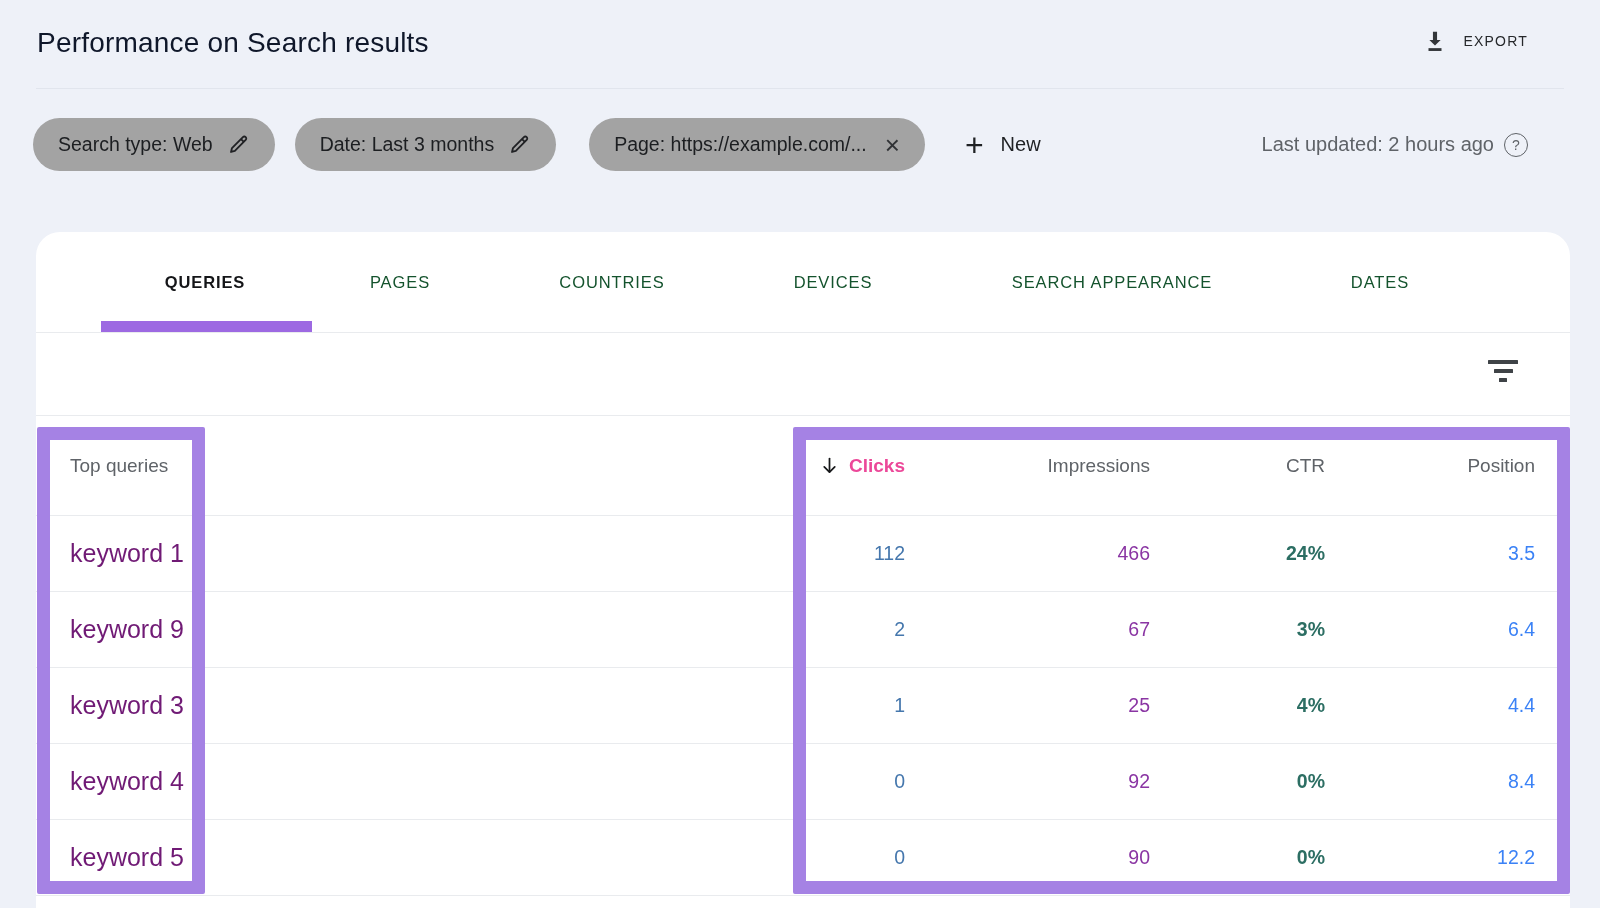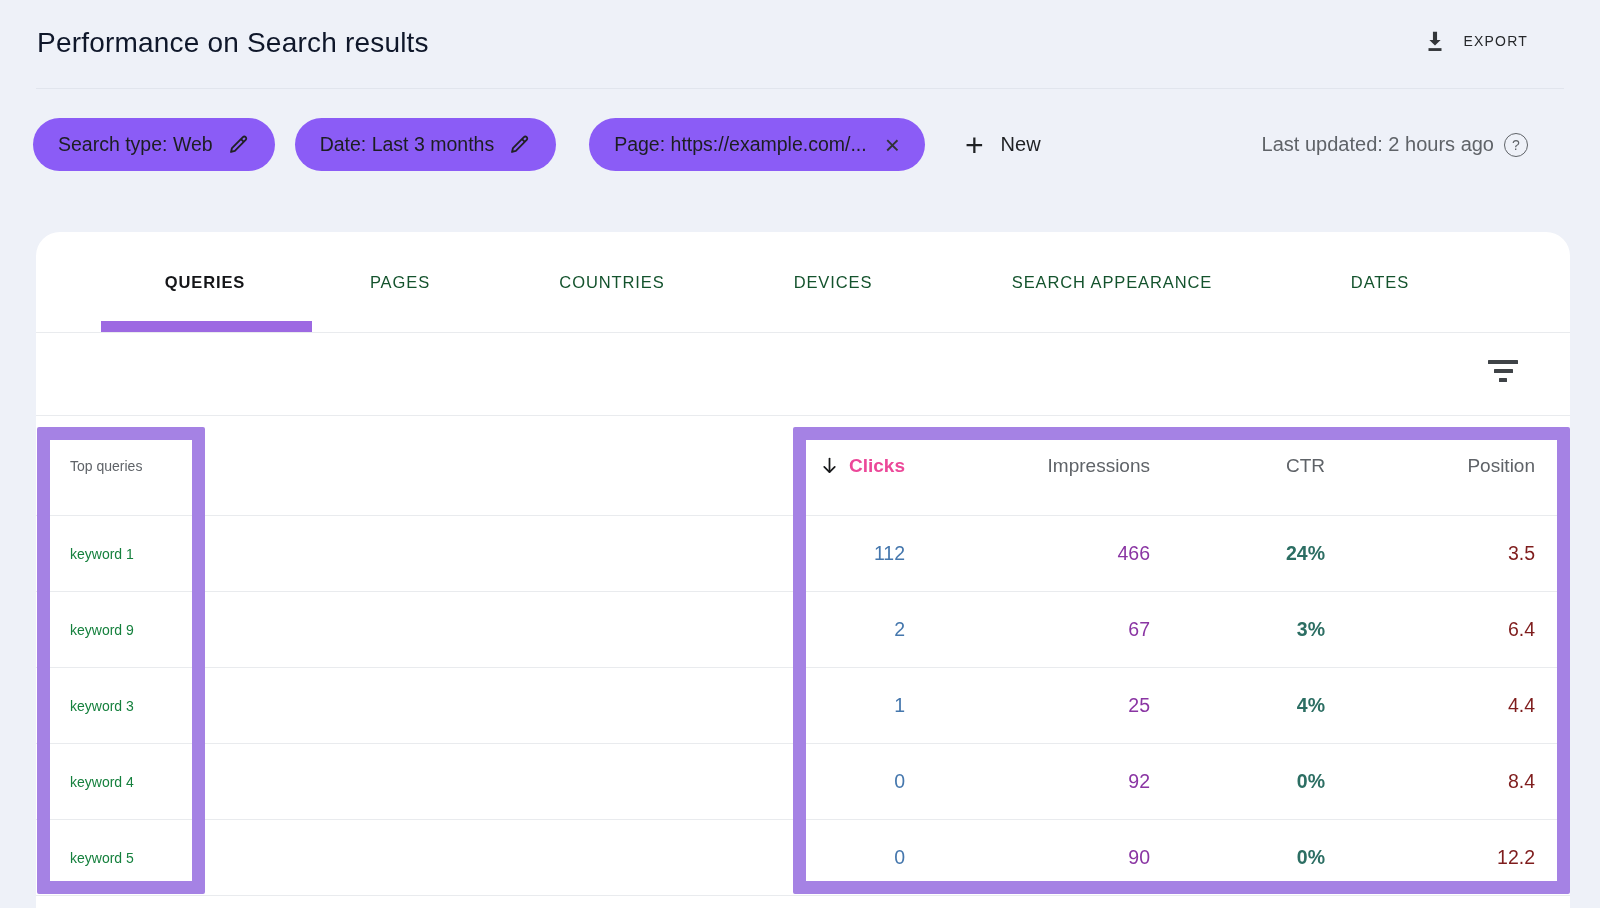--- a/index.html
+++ b/index.html
@@ -26,21 +26,21 @@
   .export-label { font-size: 14px; font-weight: 500; letter-spacing: 1.2px; color: #26282b; }
   .header-divider {
     position: absolute; left: 36px; right: 36px; top: 88px;
     height: 1px; background: #e1e5ed;
   }
 
   
   .filter-bar { position: absolute; left: 33px; top: 118px; right: 33px; height: 53px; display: flex; align-items: center; }
   .chip {
     display: flex; align-items: center; gap: 14px;
-    background: #8b5cf6; border-radius: 27px; height: 53px;
+    background: #a3a3a3; border-radius: 27px; height: 53px;
     padding: 0 25px; font-size: 19.5px; color: #1c1e21; cursor: pointer;
     white-space: nowrap;
   }
   .chip + .chip { margin-left: 20px; }
   .chip.chip-page { margin-left: 33px; }
   .chip svg { width: 23px; height: 23px; }
   .chip .close-x { font-size: 26px; color: #303235; line-height: 1; padding-left: 4px; cursor: pointer; }
   .new-btn {
     display: flex; align-items: center; gap: 17px; margin-left: 36px;
     cursor: pointer; padding: 6px 4px;
@@ -91,35 +91,35 @@
   }
   .filter-icon i { display: block; background: #3f4347; height: 4px; border-radius: 0.5px; }
   .filter-icon i:nth-child(1) { width: 30px; }
   .filter-icon i:nth-child(2) { width: 19px; }
   .filter-icon i:nth-child(3) { width: 8px; }
 
   
   .data-table { border-top: 1px solid #e9ebee; }
   .t-row { display: flex; align-items: center; height: 76px; border-bottom: 1px solid #e9ebee; }
   .t-row.t-head { height: 100px; }
-  .cell-query { flex: 1; padding-left: 34px; font-size: 14px; color: #15803d; }
-  .t-head .cell-query { color: #5f6368; font-size: 14px; }
+  .cell-query { flex: 1; padding-left: 34px; font-size: 25px; color: #701a75; }
+  .t-head .cell-query { color: #5f6368; font-size: 19px; }
   .cell-num { text-align: right; font-size: 19.5px; }
   .cell-clicks { width: 180px; }
   .cell-impressions { width: 245px; }
   .cell-ctr { width: 175px; }
   .cell-position { width: 210px; margin-right: 35px; }
   .t-head .cell-num { color: #5f6368; font-size: 19px; }
   .head-clicks { display: flex; align-items: center; justify-content: flex-end; gap: 9px; }
   .head-clicks .clicks-label { color: #ec4899; font-weight: 700; }
   .head-clicks svg { width: 21px; height: 21px; }
   .val-clicks { color: #4577ad; }
   .val-impressions { color: #8a35a3; }
   .val-ctr { color: #2c6e63; font-weight: bold; }
-  .val-position { color: #7f1d1d; }
+  .val-position { color: #3b82f6; }
 
   
   .annot {
     position: absolute; border: 13px solid #a582e4; background: transparent;
     pointer-events: none; border-radius: 2px;
   }
   .annot-queries { left: 37px; top: 427px; width: 168px; height: 467px; }
   .annot-metrics { left: 793px; top: 427px; width: 777px; height: 467px; }
 </style>
 </head>

